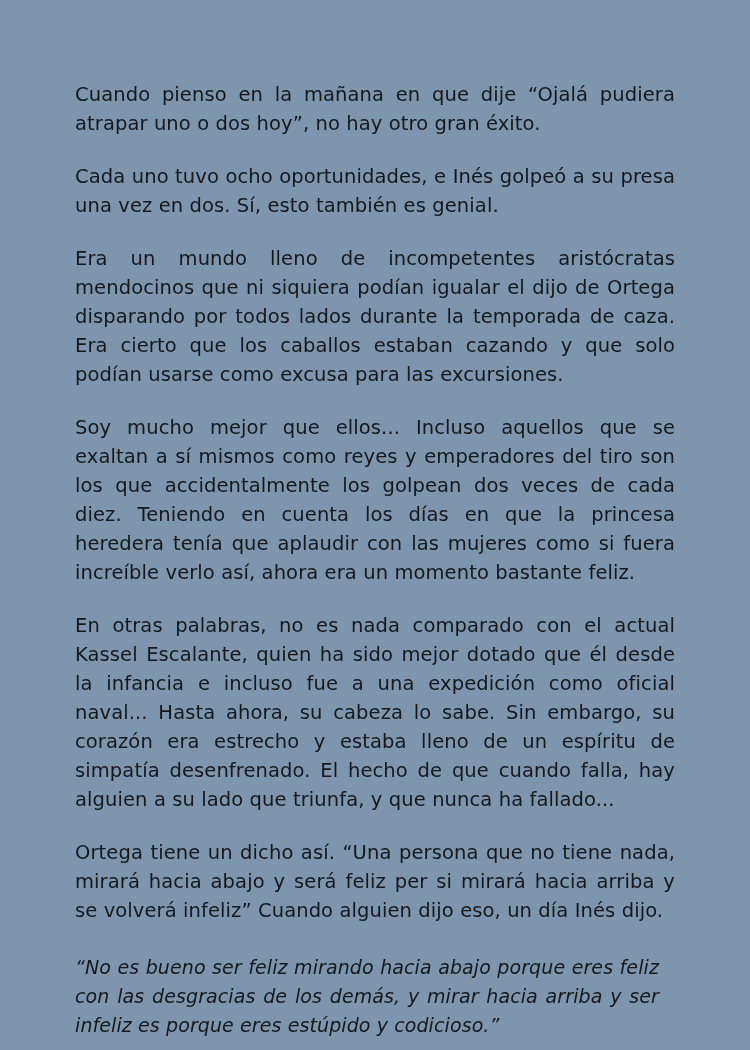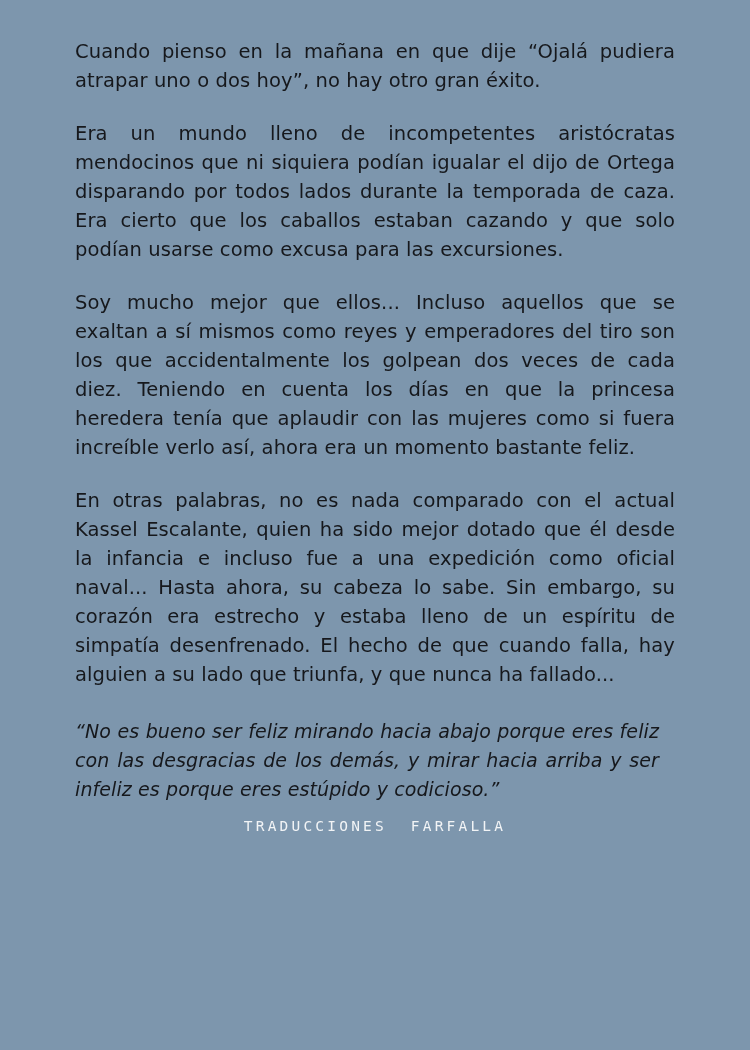--- a/index.html
+++ b/index.html
@@ -11,21 +11,21 @@
     height: 1050px;
     background: #7d96ad;
     font-family: "DejaVu Sans", sans-serif;
     overflow: hidden;
   }
   .page {
     position: relative;
     width: 750px;
     height: 1050px;
     box-sizing: border-box;
-    padding: 37px 75px 0 75px;
+    padding: 80px 75px 0 75px;
   }
   .body-text {
     color: #16181c;
     font-size: 19.5px;
     line-height: 29px;
     text-align: justify;
     text-justify: inter-word;
     letter-spacing: 0.1px;
     margin: 0 0 24px 0;
     font-family: "DejaVu Sans", sans-serif;
@@ -53,21 +53,23 @@
     font-family: "DejaVu Sans Mono", monospace;
     white-space: pre;
   }
 </style>
 </head>
 <body>
 
 <div class="page">
 
   <p class="body-text">Cuando pienso en la mañana en que dije “Ojalá pudiera atrapar uno o dos hoy”, no hay otro gran éxito.</p>
+  <p class="body-text">Cada uno tuvo ocho oportunidades, e Inés golpeó a su presa una vez en dos. Sí, esto también es genial.</p>
   <p class="body-text">Era un mundo lleno de incompetentes aristócratas mendocinos que ni siquiera podían igualar el dijo de Ortega disparando por todos lados durante la temporada de caza. Era cierto que los caballos estaban cazando y que solo podían usarse como excusa para las excursiones.</p>
   <p class="body-text">Soy mucho mejor que ellos... Incluso aquellos que se exaltan a sí mismos como reyes y emperadores del tiro son los que accidentalmente los golpean dos veces de cada diez. Teniendo en cuenta los días en que la princesa heredera tenía que aplaudir con las mujeres como si fuera increíble verlo así, ahora era un momento bastante feliz.</p>
   <p class="body-text">En otras palabras, no es nada comparado con el actual Kassel Escalante, quien ha sido mejor dotado que él desde la infancia e incluso fue a una expedición como oficial naval... Hasta ahora, su cabeza lo sabe. Sin embargo, su corazón era estrecho y estaba lleno de un espíritu de simpatía desenfrenado. El hecho de que cuando falla, hay alguien a su lado que triunfa, y que nunca ha fallado...</p>
+  <p class="body-text">Ortega tiene un dicho así. “Una persona que no tiene nada, mirará hacia abajo y será feliz per si mirará hacia arriba y se volverá infeliz” Cuando alguien dijo eso, un día Inés dijo.</p>
 
   <p class="quote-text">“No es bueno ser feliz mirando hacia abajo porque eres feliz con las desgracias de los demás, y mirar hacia arriba y ser infeliz es porque eres estúpido y codicioso.”</p>
 
   <div class="credit">TRADUCCIONES  FARFALLA</div>
 
 </div>
 
 </body></html>

